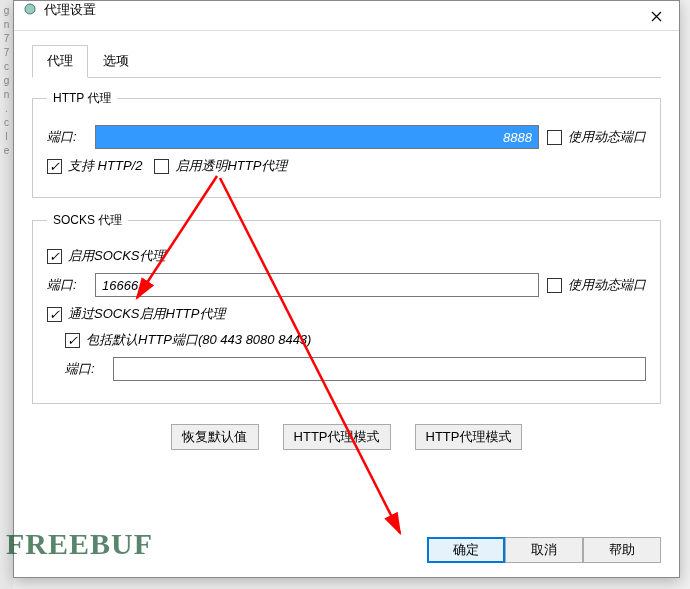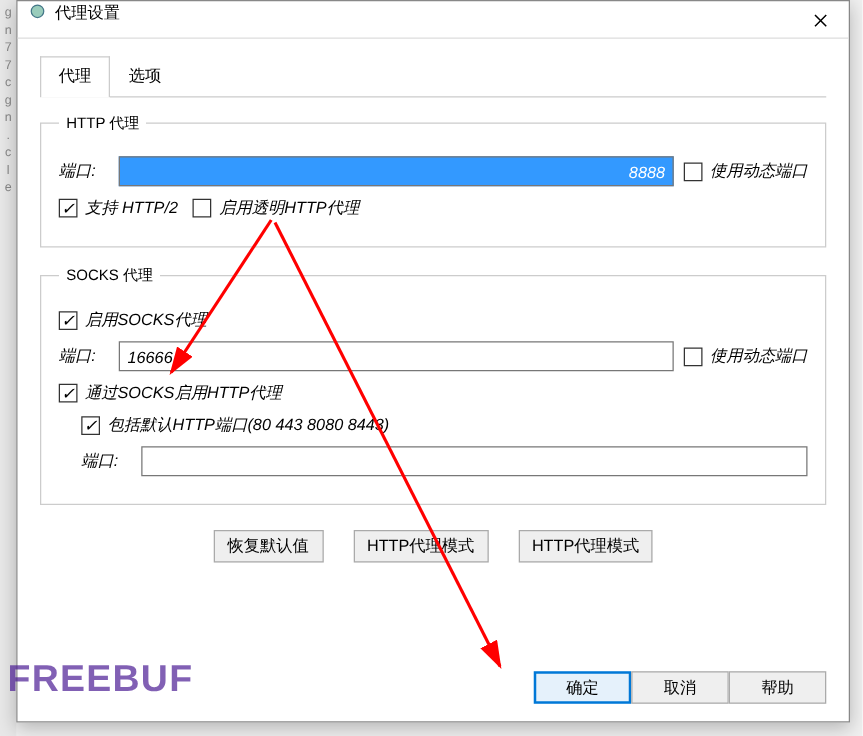--- a/index.html
+++ b/index.html
@@ -150,22 +150,22 @@
   .footer .btn { min-width: 78px; }
   .footer .btn.primary { border: 2px solid #0078d7; background:#e5f1fb; }
   
   .arrow {
     position: absolute;
     pointer-events: none;
   }
   .watermark {
     position:absolute; left:6px; bottom:28px;
     font-size:30px; font-weight:700; letter-spacing:1px;
-    color:#4c1d95; opacity:.7;
-    font-family: Liberation Sans, sans-serif;
+    color:#14532d; opacity:.7;
+    font-family: Liberation Serif, serif;
   }
 </style>
 </head>
 <body>
 
 <div class="shadow-left">g<br>n<br>7<br>7<br>c<br>g<br>n<br>.<br>c<br>l<br>e</div>
 
 <div class="dialog">
   <div class="titlebar">
     <span class="icon">

